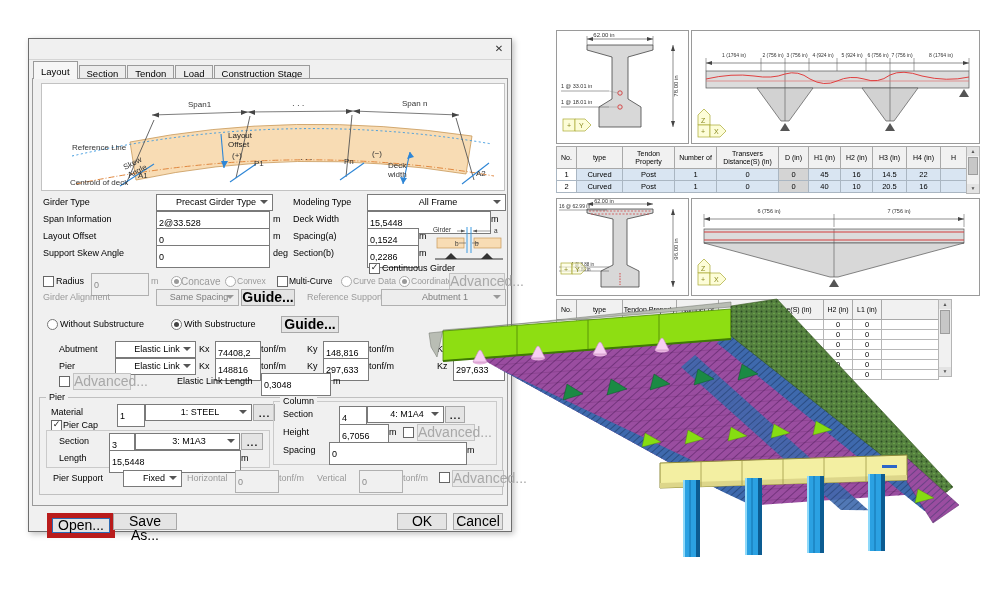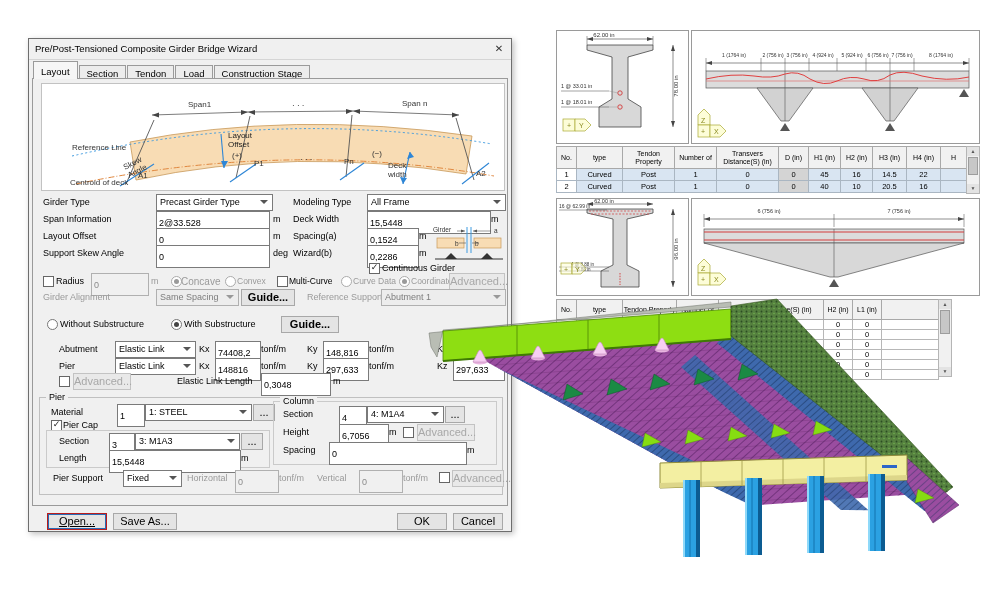--- a/index.html
+++ b/index.html
@@ -14,27 +14,27 @@
   .tabs{position:absolute;left:4px;top:22px;height:17px;font-size:9.5px;}
   .tab{display:inline-block;padding:2px 7px 2px 7px;border:1px solid #9a9a9a;border-bottom:none;background:#ececec;margin-right:1px;position:relative;top:2px;}
   .tab.active{background:#f6f6f6;top:0;padding-top:4px;z-index:3;}
   .page{position:absolute;left:3px;top:39px;width:474px;height:426px;border:1px solid #9a9a9a;background:#f0f0f0;}
   .preview{position:absolute;left:12px;top:44px;width:462px;height:106px;background:#fff;border:1px solid #c2c2c2;}
   .lbl{position:absolute;font-size:9px;white-space:nowrap;}
   .lbl.dis{color:#9a9a9a;}
   .txt{position:absolute;height:13px;border:1px solid #7a7a7a;background:#fff;font-size:9px;
        font-family:Liberation Sans, sans-serif;padding:4px 2px;box-sizing:content-box;}
   .txt.dis{background:#f0f0f0;color:#8a8a8a;border-color:#b0b0b0;}
-  .combo{position:absolute;height:15px;border:1px solid #7a7a7a;background:#fff;font-size:9px;line-height:14px;padding-left:3px;white-space:nowrap;overflow:hidden;}
+  .combo{position:absolute;height:15px;border:1px solid #7a7a7a;background:#fff;font-size:9px;line-height:14px;padding-left:3px;white-space:nowrap;overflow:hidden;text-align:center;}
   .combo::after{content:"";position:absolute;right:4px;top:5px;border:4px solid transparent;border-top-color:#555;}
   .combo.dis{background:#ededed;color:#7d7d7d;border-color:#b0b0b0;}
   .combo.dis::after{border-top-color:#999;}
-  .btn{position:absolute;border:1px solid #a8a8a8;background:#e4e4e4;font-size:11px;text-align:center;line-height:14px;height:15px;}
+  .btn{position:absolute;border:1px solid #a8a8a8;background:#e4e4e4;font-size:14px;text-align:center;line-height:14px;height:15px;}
   .btn.dis{color:#a8a8a8;background:#e9e9e9;border-color:#c3c3c3;}
-  .btn.focus{border:1px solid #b91c1c;box-shadow:0 0 0 1px #2a6bb5 inset;text-decoration:underline;}
+  .btn.focus{border:5px solid #b91c1c;box-shadow:0 0 0 1px #2a6bb5 inset;}
   .cb{position:absolute;width:9px;height:9px;border:1px solid #666;background:#fff;font-size:9px;line-height:9px;text-align:center;}
   .cb .mark{position:relative;top:-1px;left:0;color:#222;}
   .rad{position:absolute;width:9px;height:9px;border:1px solid #777;border-radius:50%;background:#fff;}
   .rad.sel::after{content:"";position:absolute;left:2px;top:2px;width:5px;height:5px;border-radius:50%;background:#444;}
   .rad.dis{border-color:#ababab;}
   .rad.dis::after{background:#9a9a9a;}
   .grp{position:absolute;border:1px solid #c0c0c0;}
   .grp-title{position:absolute;top:-6px;left:6px;background:#f0f0f0;padding:0 3px;font-size:9px;white-space:nowrap;}
   
   .panel{position:absolute;background:#fff;border:1px solid #9a9a9a;z-index:5;}
@@ -49,21 +49,20 @@
   .sbar .thumb{position:absolute;left:1px;width:8px;background:#c7c7c7;border:1px solid #9d9d9d;}
   svg text{font-family:"Liberation Sans",sans-serif;}
 </style>
 </head>
 <body>
 
 <div class="stage">
 
   <div id="dlg">
     <div class="titlebar">
-      <span class="title">Pre/Post-Tensioned Composite Girder Bridge Wizard</span>
       <span class="closebtn">✕</span>
     </div>
 
     <div class="tabs">
       <span class="tab active">Layout</span><span class="tab">Section</span><span class="tab">Tendon</span><span class="tab">Load</span><span class="tab">Construction Stage</span>
     </div>
     <div class="page"></div>
 
     <div class="preview">
       <svg width="460" height="104" viewBox="0 0 460 104">
@@ -162,21 +161,21 @@
       <line x1="4" y1="36" x2="72" y2="36" stroke="#333" stroke-width="1"></line>
       <text x="2" y="9" font-size="6.5" fill="#333">Girder</text>
       <text x="63" y="10" font-size="6.5" fill="#333">a</text>
       <text x="24" y="23" font-size="6.5" fill="#333">b</text>
       <text x="44" y="23" font-size="6.5" fill="#333">b</text>
     </svg>
 
     <span class="lbl" style="left:14px;top:209px">Support Skew Angle</span>
     <input class="txt" style="left: 127px; top: 206px; width: 108px;" value="0">
     <span class="lbl" style="left:244px;top:209px">deg</span>
-    <span class="lbl" style="left:264px;top:209px">Wizard(b)</span>
+    <span class="lbl" style="left:264px;top:209px">Section(b)</span>
     <input class="txt" style="left: 338px; top: 206px; width: 46px;" value="0,2286">
     <span class="lbl" style="left:390px;top:209px">m</span>
 
     <span class="cb" style="left:340px;top:224px"><span class="mark">✓</span></span>
     <span class="lbl" style="left:353px;top:224px">Continuous Girder</span>
 
     <span class="cb" style="left:14px;top:237px"></span>
     <span class="lbl" style="left:27px;top:237px">Radius</span>
     <input class="txt dis" style="left: 62px; top: 234px; width: 52px;" value="0">
     <span class="lbl dis" style="left:122px;top:237px">m</span>

